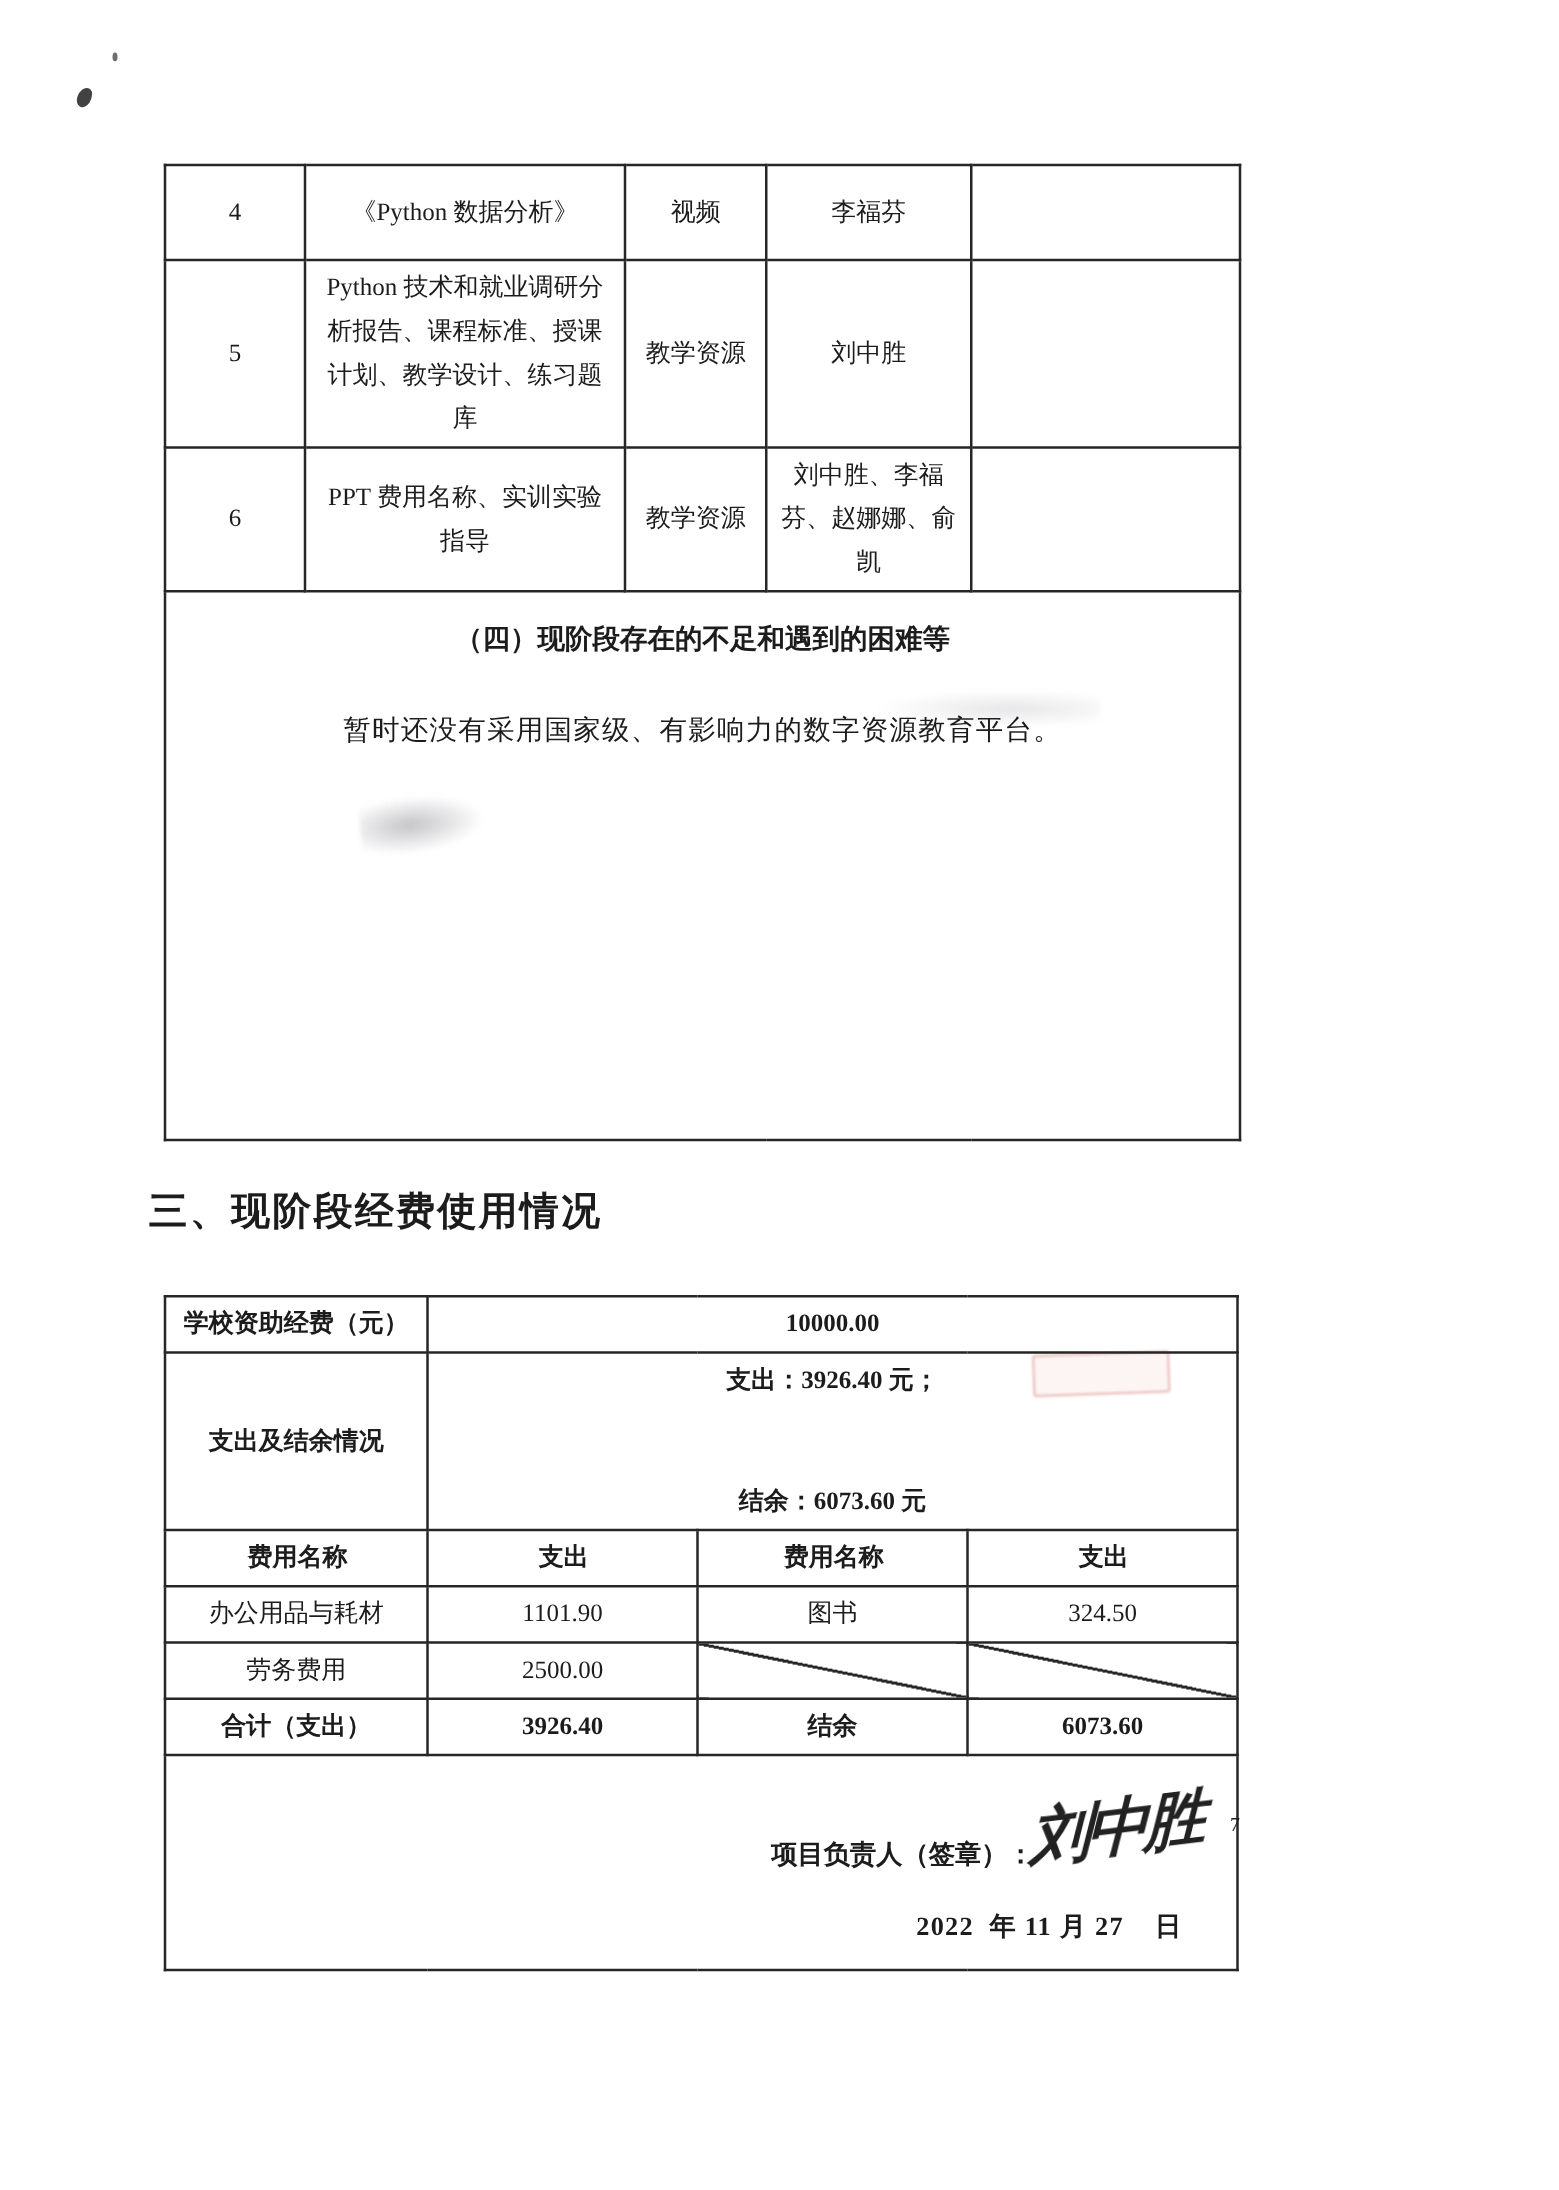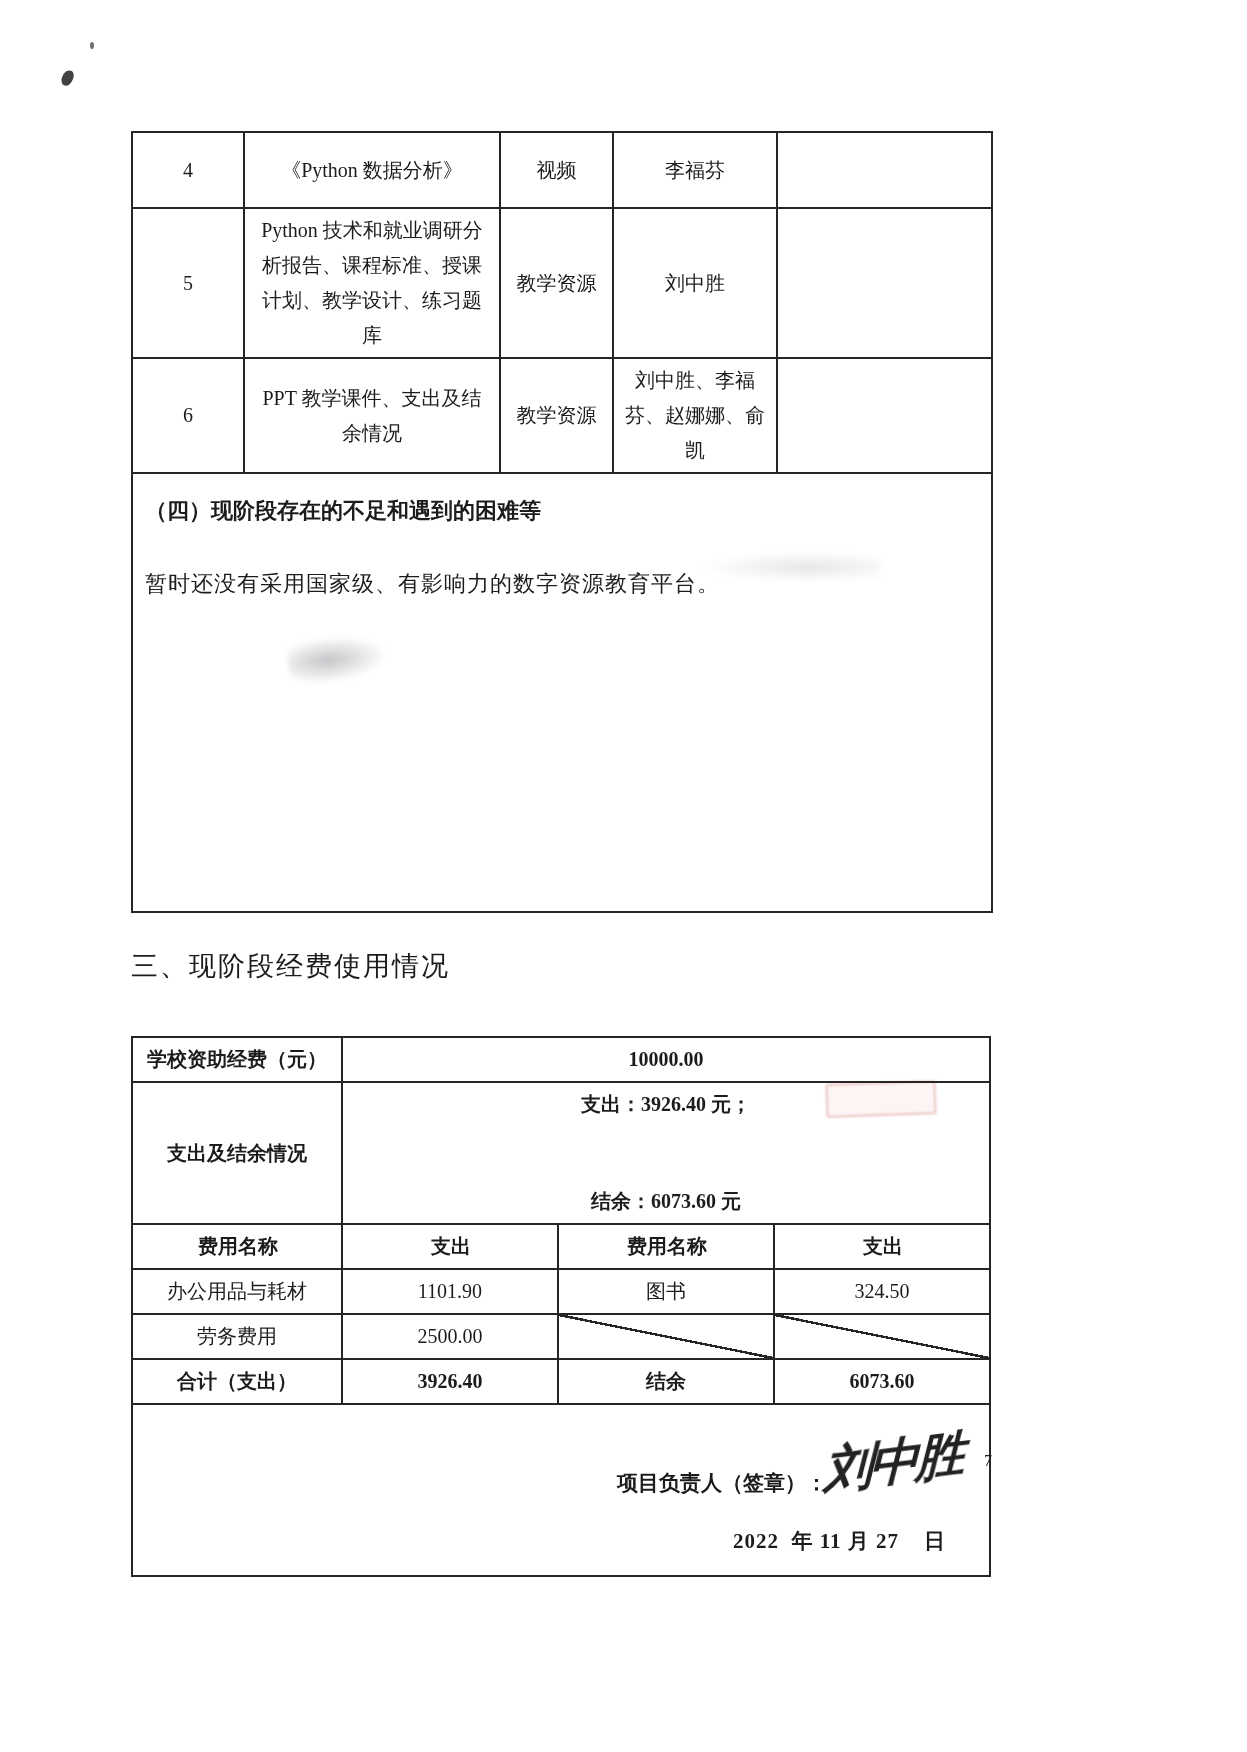--- a/index.html
+++ b/index.html
@@ -34,25 +34,25 @@
   .t1 .c1 { width:112px; }
   .t1 .c2 { width:256px; }
   .t1 .c3 { width:113px; }
   .t1 .c4 { width:164px; }
   .t1 .c5 { width:215px; }
   .t1 .r4 td { height:76px; }
   .t1 .r5 td { height:123px; }
   .t1 .r6 td { height:90px; }
   .t1 .forms-row td { height:38px; text-align:left; font-weight:bold;
       font-size:17px; white-space:nowrap; overflow:hidden; padding:2px 8px; }
-  .t1 .section-cell { height:439px; text-align:left; vertical-align:top; padding:18px 12px; }
+  .t1 .section-cell { height:439px; text-align:center; vertical-align:top; padding:18px 12px; }
   .sec-title { font-weight:bold; font-size:22px; }
   .sec-body { font-size:22px; margin-top:34px; letter-spacing:1px; }
 
-  .h3 { position:absolute; left:131px; top:948px; font-size:27px; font-weight:normal;
+  .h3 { position:absolute; left:119px; top:948px; font-size:31px; font-weight:bold;
         letter-spacing:2px; }
 
   .t2 { position:absolute; left:131px; top:1036px; width:860px; }
   .t2 .k1 { width:210px; }
   .t2 .k2 { width:225px; }
   .t2 .k3 { width:220px; }
   .t2 .k4 { width:205px; }
   .t2 .b { font-weight:bold; }
   .t2 .r1 td { height:40px; }
   .t2 .r2 td { height:42px; }
@@ -98,21 +98,21 @@
     </tr>
     <tr class="r5">
       <td class="c1">5</td>
       <td class="c2">Python 技术和就业调研分析报告、课程标准、授课计划、教学设计、练习题库</td>
       <td class="c3">教学资源</td>
       <td class="c4">刘中胜</td>
       <td class="c5"></td>
     </tr>
     <tr class="r6">
       <td class="c1">6</td>
-      <td class="c2">PPT 教学课件、支出及结余情况</td>
+      <td class="c2">PPT 费用名称、实训实验指导</td>
       <td class="c3">教学资源</td>
       <td class="c4">刘中胜、李福芬、赵娜娜、俞凯</td>
       <td class="c5"></td>
     </tr>
     <tr>
       <td colspan="5" class="section-cell">
         <div class="sec-title">（四）现阶段存在的不足和遇到的困难等</div>
         <div class="sec-body">暂时还没有采用国家级、有影响力的数字资源教育平台。</div>
       </td>
     </tr>

